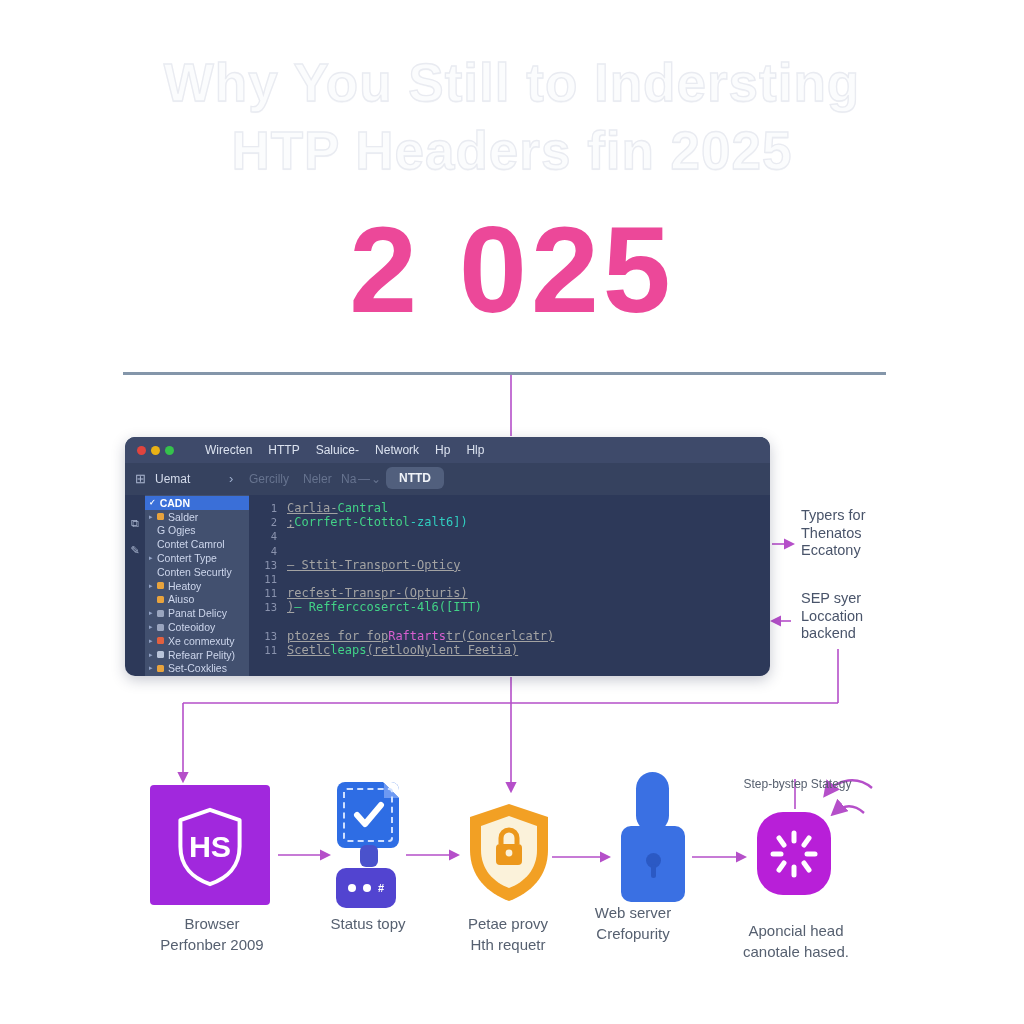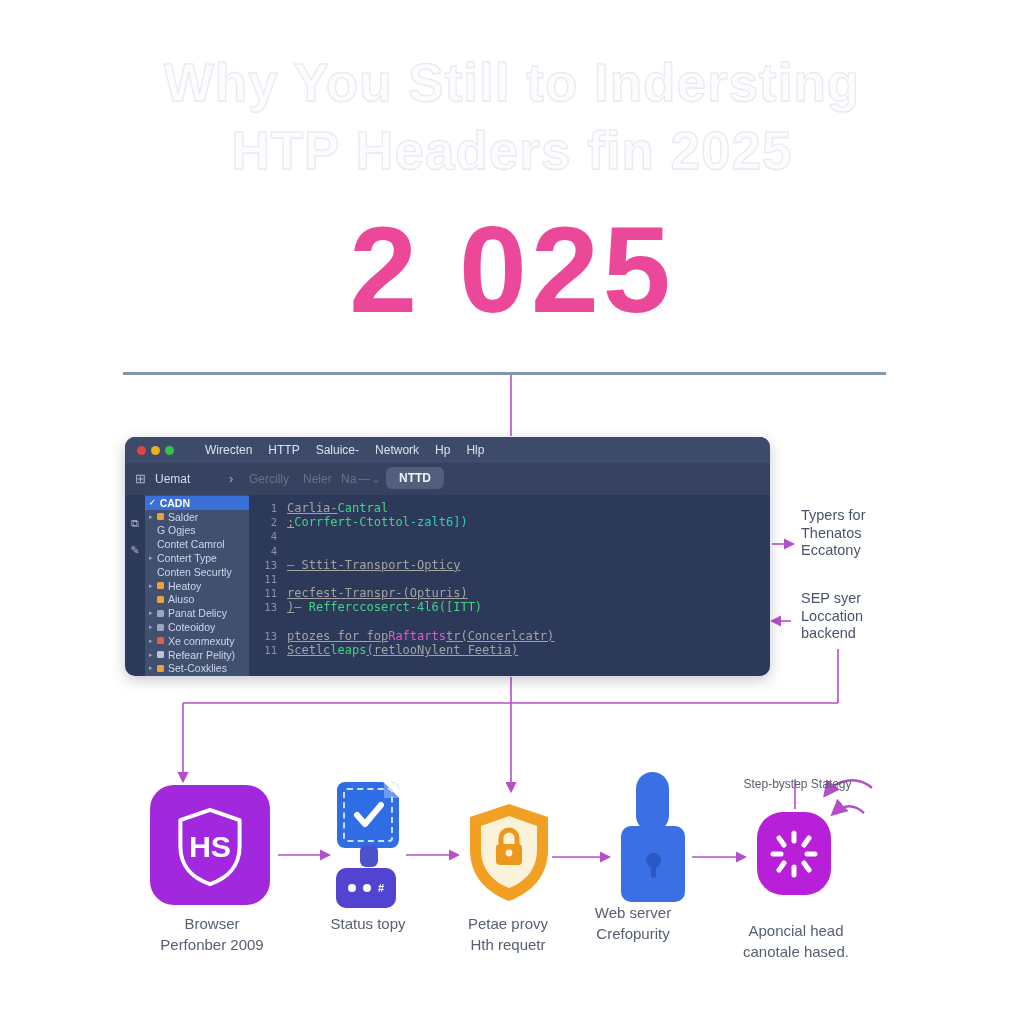--- a/index.html
+++ b/index.html
@@ -65,21 +65,21 @@
   .c-w{color:#a3a3a3;text-decoration:underline;}.c-g{color:#42d387;}.c-t{color:#30cfc0;}.c-m{color:#d95fd0;}
   
   .ann{position:absolute;font-size:14.5px;line-height:17.5px;color:#49546a;z-index:10;}
   .ann-top{left:801px;top:507px;}
   .ann-mid{left:801px;top:590px;}
   .step-label{position:absolute;left:715px;top:753px;width:165px;text-align:center;font-size:12px;color:#57606f;z-index:10;margin-top:24px;}
   
   .node{position:absolute;z-index:10;}
   .node-label{position:absolute;text-align:center;font-size:15px;line-height:21px;color:#566070;z-index:10;}
   
-  .hs-box{left:150px;top:785px;width:120px;height:120px;border-radius:24px;background:#a128dd;
+  .hs-box{left:150px;top:785px;width:120px;height:120px;border-radius:4px;background:#a128dd;
     display:flex;align-items:center;justify-content:center;}
   
   .doc-box{left:337px;top:782px;width:62px;height:66px;border-radius:8px;background:#2e6de4;}
   .doc-dash{position:absolute;left:6px;top:6px;right:6px;bottom:6px;border:2px dashed #cfe0ff;border-radius:4px;}
   .doc-fold{position:absolute;right:0;top:0;width:0;height:0;border-left:16px solid transparent;border-top:16px solid #ffffff;border-top-right-radius:8px;}
   .doc-fold2{position:absolute;right:0;top:0;width:0;height:0;border-right:15px solid transparent;border-bottom:15px solid #6d99f2;transform:translate(0,1px);}
   .doc-neck{position:absolute;left:360px;top:845px;width:18px;height:22px;background:#4a52cc;border-radius:6px;z-index:10;}
   .dots-box{position:absolute;left:336px;top:868px;width:60px;height:40px;background:#5244d0;border-radius:10px;z-index:10;
     display:flex;align-items:center;justify-content:center;gap:7px;}
   .dot-w{width:8px;height:8px;border-radius:50%;background:#ffffff;}

